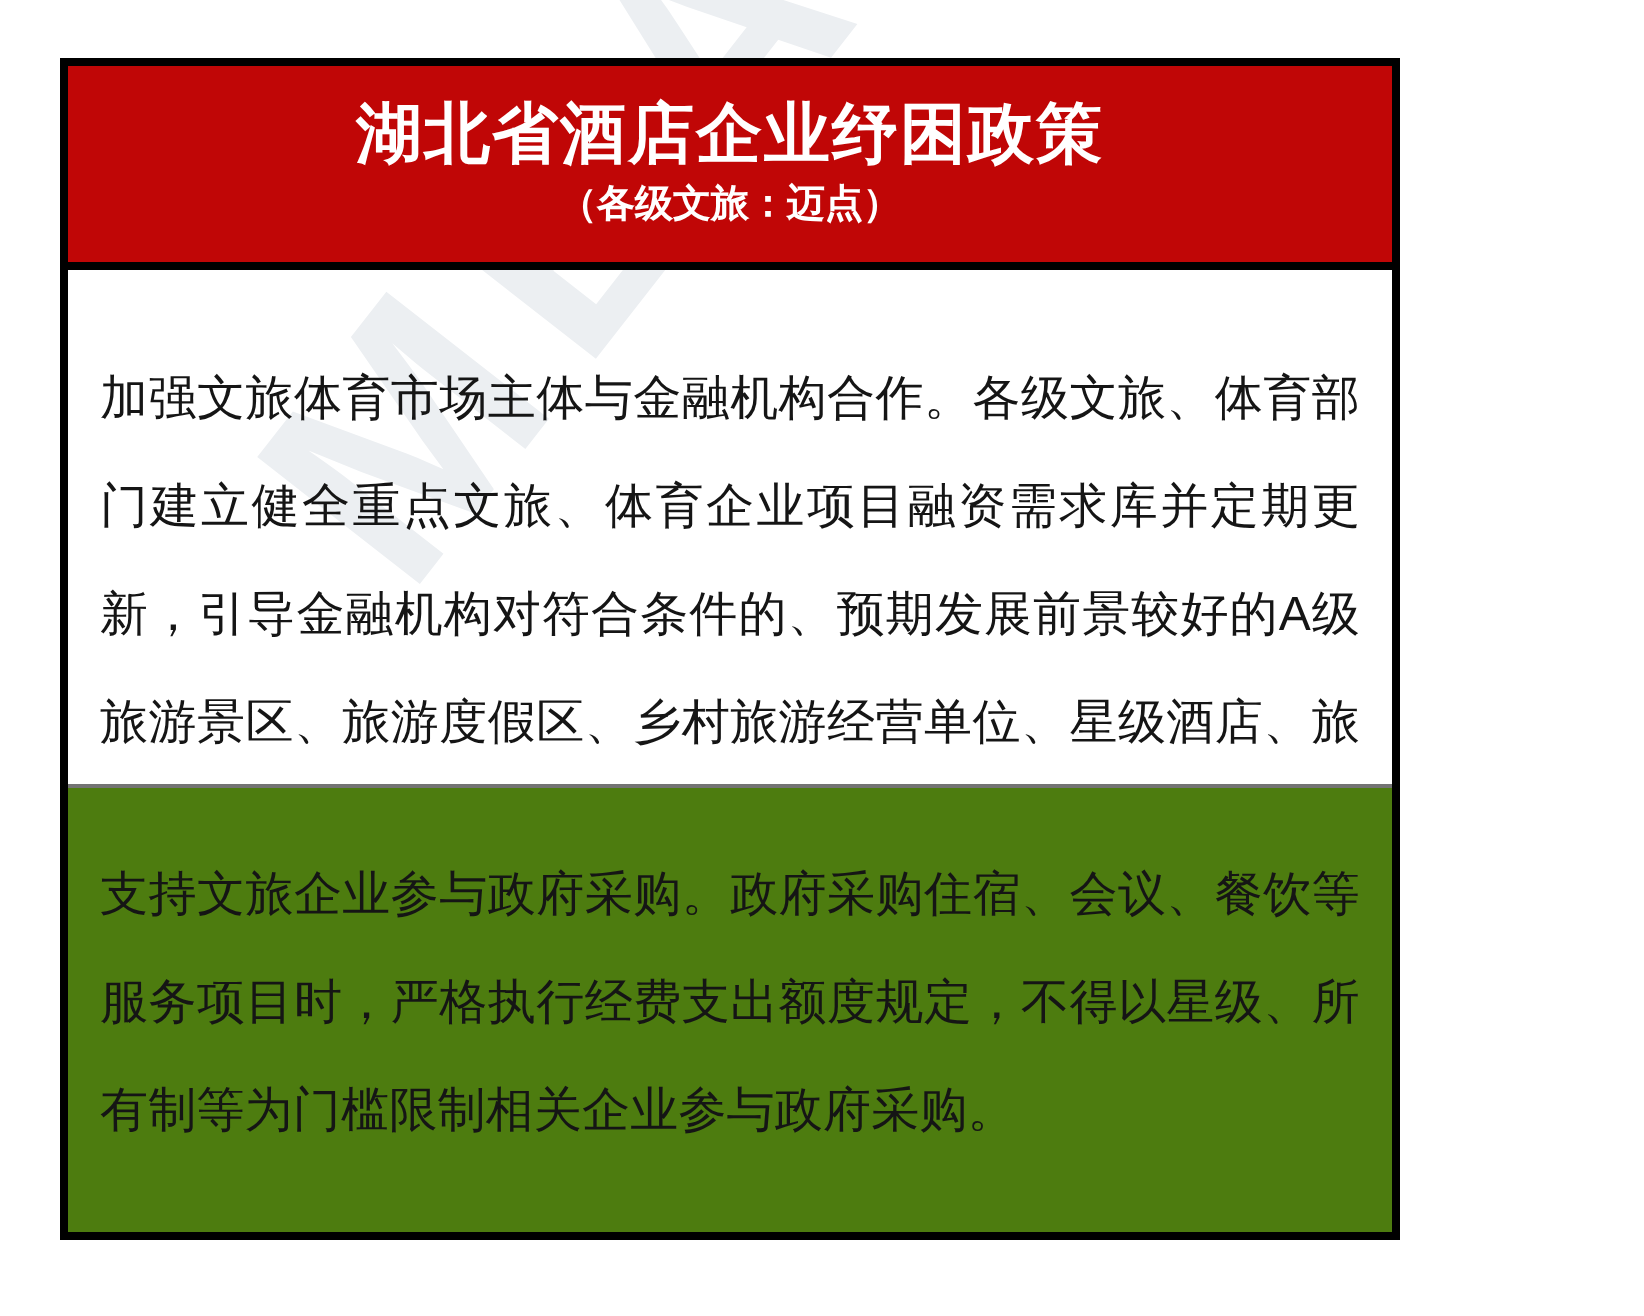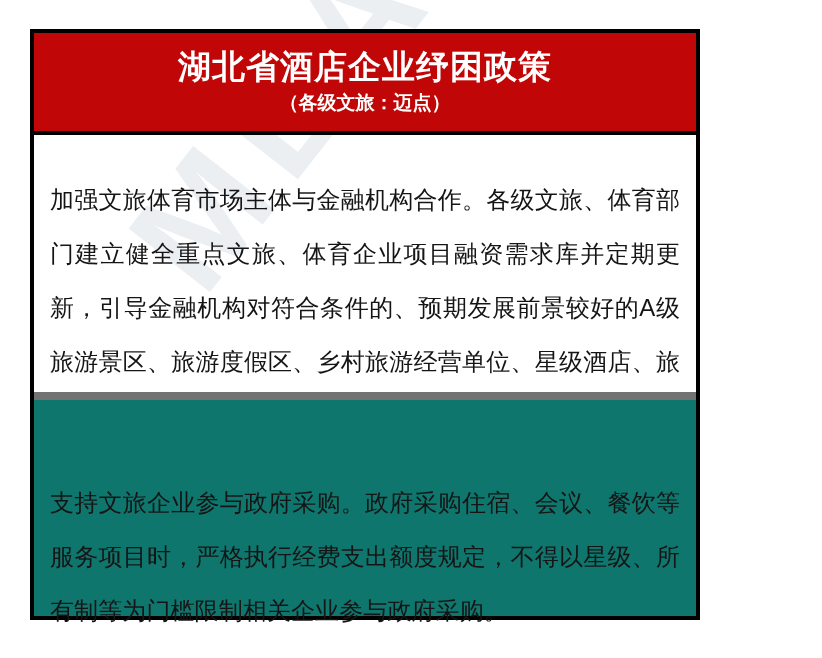--- a/index.html
+++ b/index.html
@@ -90,24 +90,24 @@
     word-break: break-all;
     letter-spacing: 0.1px;
   }
 
   #policy-row-1 {
     background: transparent;
     height: 257px;
     padding-top: 38px;
   }
   #policy-row-2 {
-    background: #0f766e;
+    background: #4d7c0f;
     height: 224px;
-    padding-top: 76px;
-    border-top: 8px solid #737373;
+    padding-top: 27px;
+    border-top: 2px solid #737373;
   }
 </style>
 </head>
 <body>
 
 <div id="watermark-layer">
   <div id="watermark-text">MEADIN</div>
 </div>
 
 <div id="policy-card">

